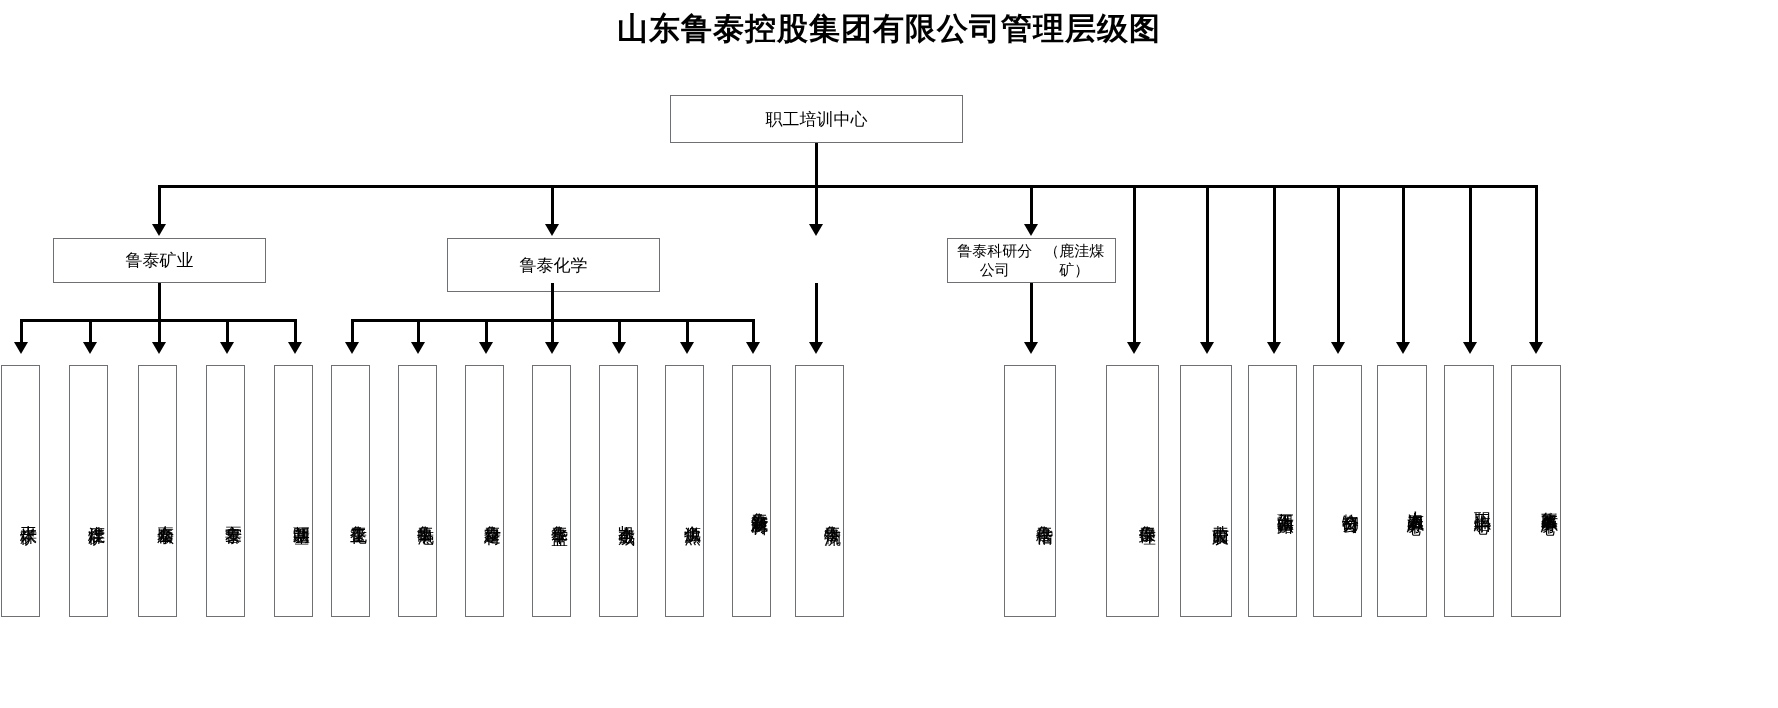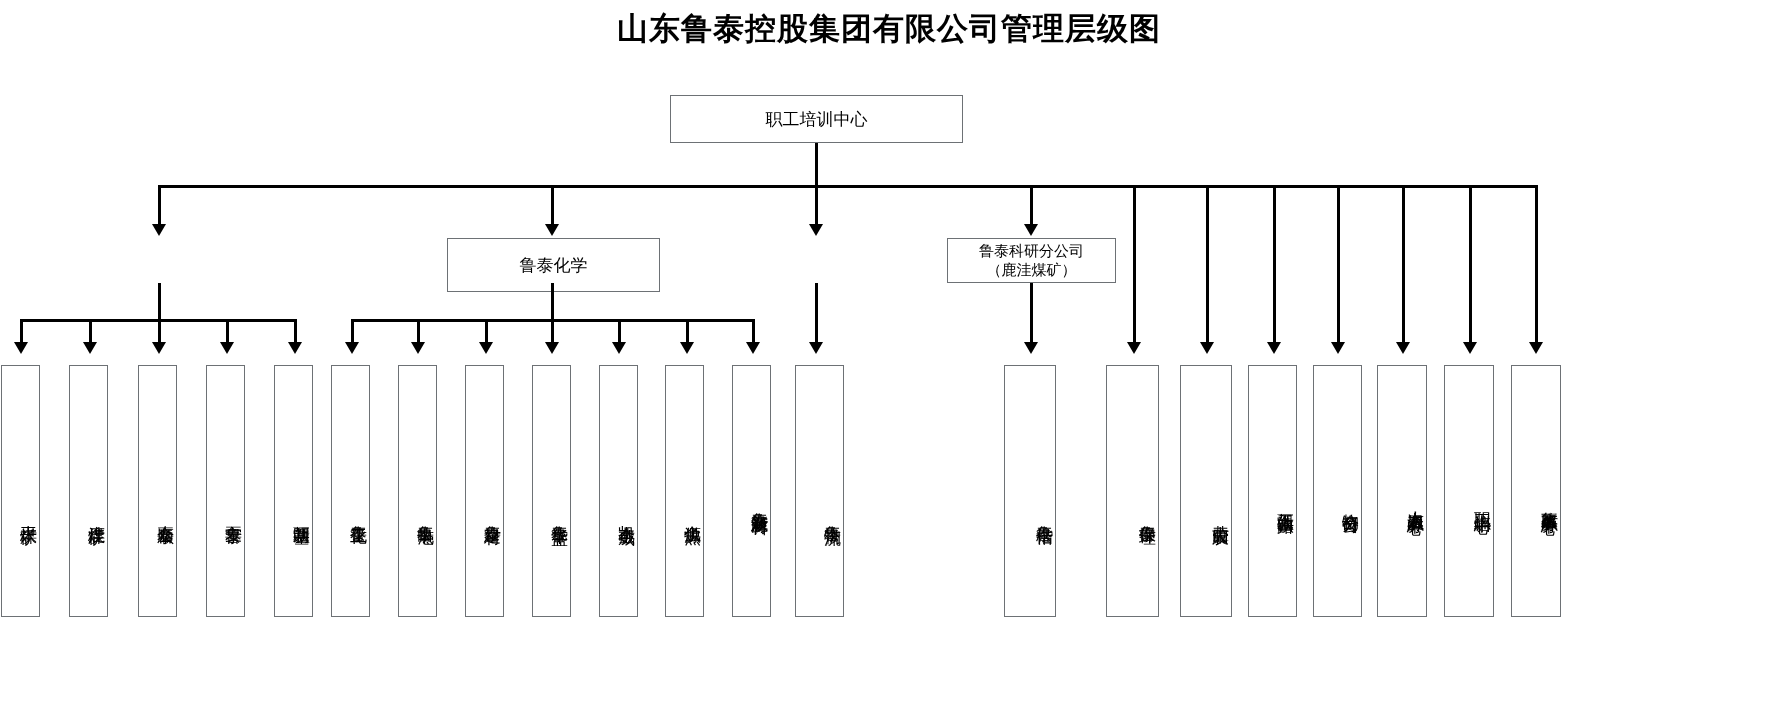--- a/index.html
+++ b/index.html
@@ -36,21 +36,20 @@
     text-align:center;
     color:#000;
     line-height:1.18;
   }
   .node.h{
     font-size:17px;
     padding:2px 4px;
   }
   .node.h.two-line{
     font-size:15px;
-    flex-direction:column;
     line-height:1.25;
   }
   .node.v{
     font-size:17px;
     writing-mode:vertical-rl;
     text-orientation:upright;
     align-items:flex-start;
     justify-content:center;
     padding-top:46px;
     letter-spacing:1px;
@@ -112,20 +111,23 @@
 
   <div class="vline" style="left:1402px;top:185px;height:158px;"></div>
   <div class="arrow" style="left:1396px;top:342px;"></div>
 
   <div class="vline" style="left:1469px;top:185px;height:158px;"></div>
   <div class="arrow" style="left:1463px;top:342px;"></div>
 
   <div class="vline" style="left:1535px;top:185px;height:158px;"></div>
   <div class="arrow" style="left:1529px;top:342px;"></div>
 
+  <div class="node h" style="left:53px;top:238px;width:213px;height:45px;">
+    <span>鲁泰矿业</span>
+  </div>
 
   <div class="node h" style="left:447px;top:238px;width:213px;height:54px;">
     <span>鲁泰化学</span>
   </div>
 
 
   <div class="node h two-line" style="left:947px;top:238px;width:169px;height:45px;">
     <span>鲁泰科研分公司</span>
     <span>（鹿洼煤矿）</span>
   </div>

